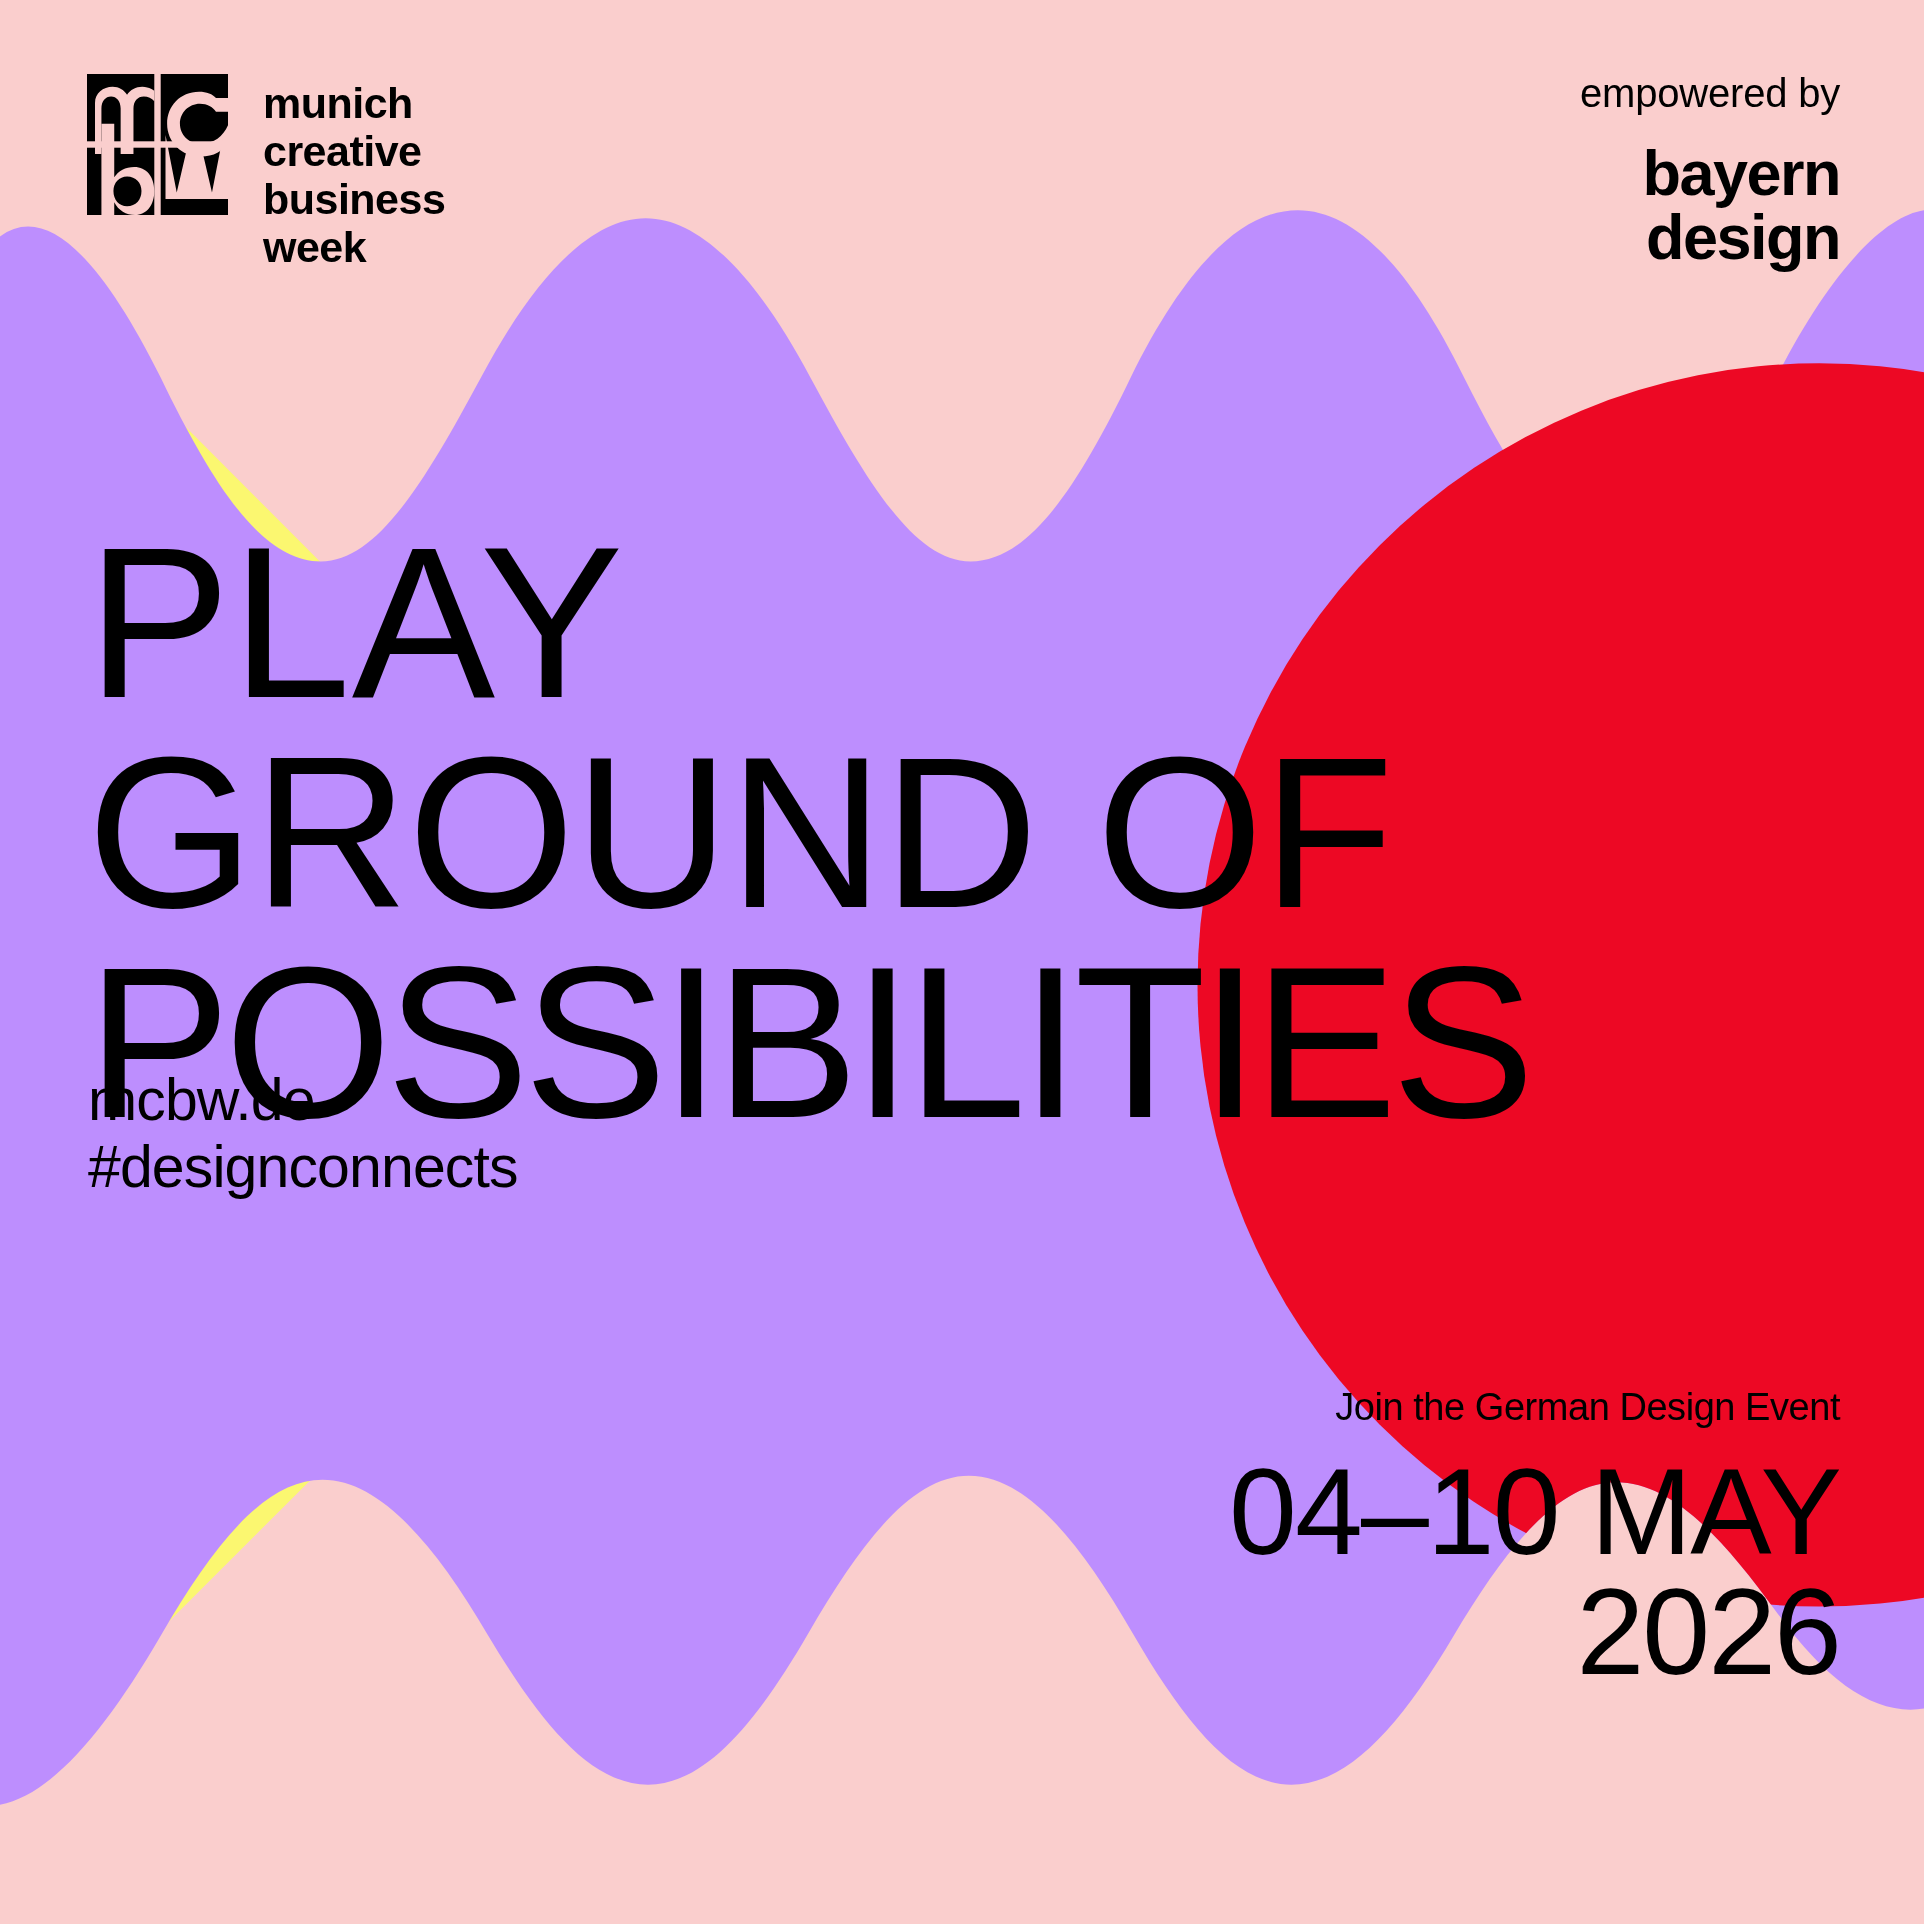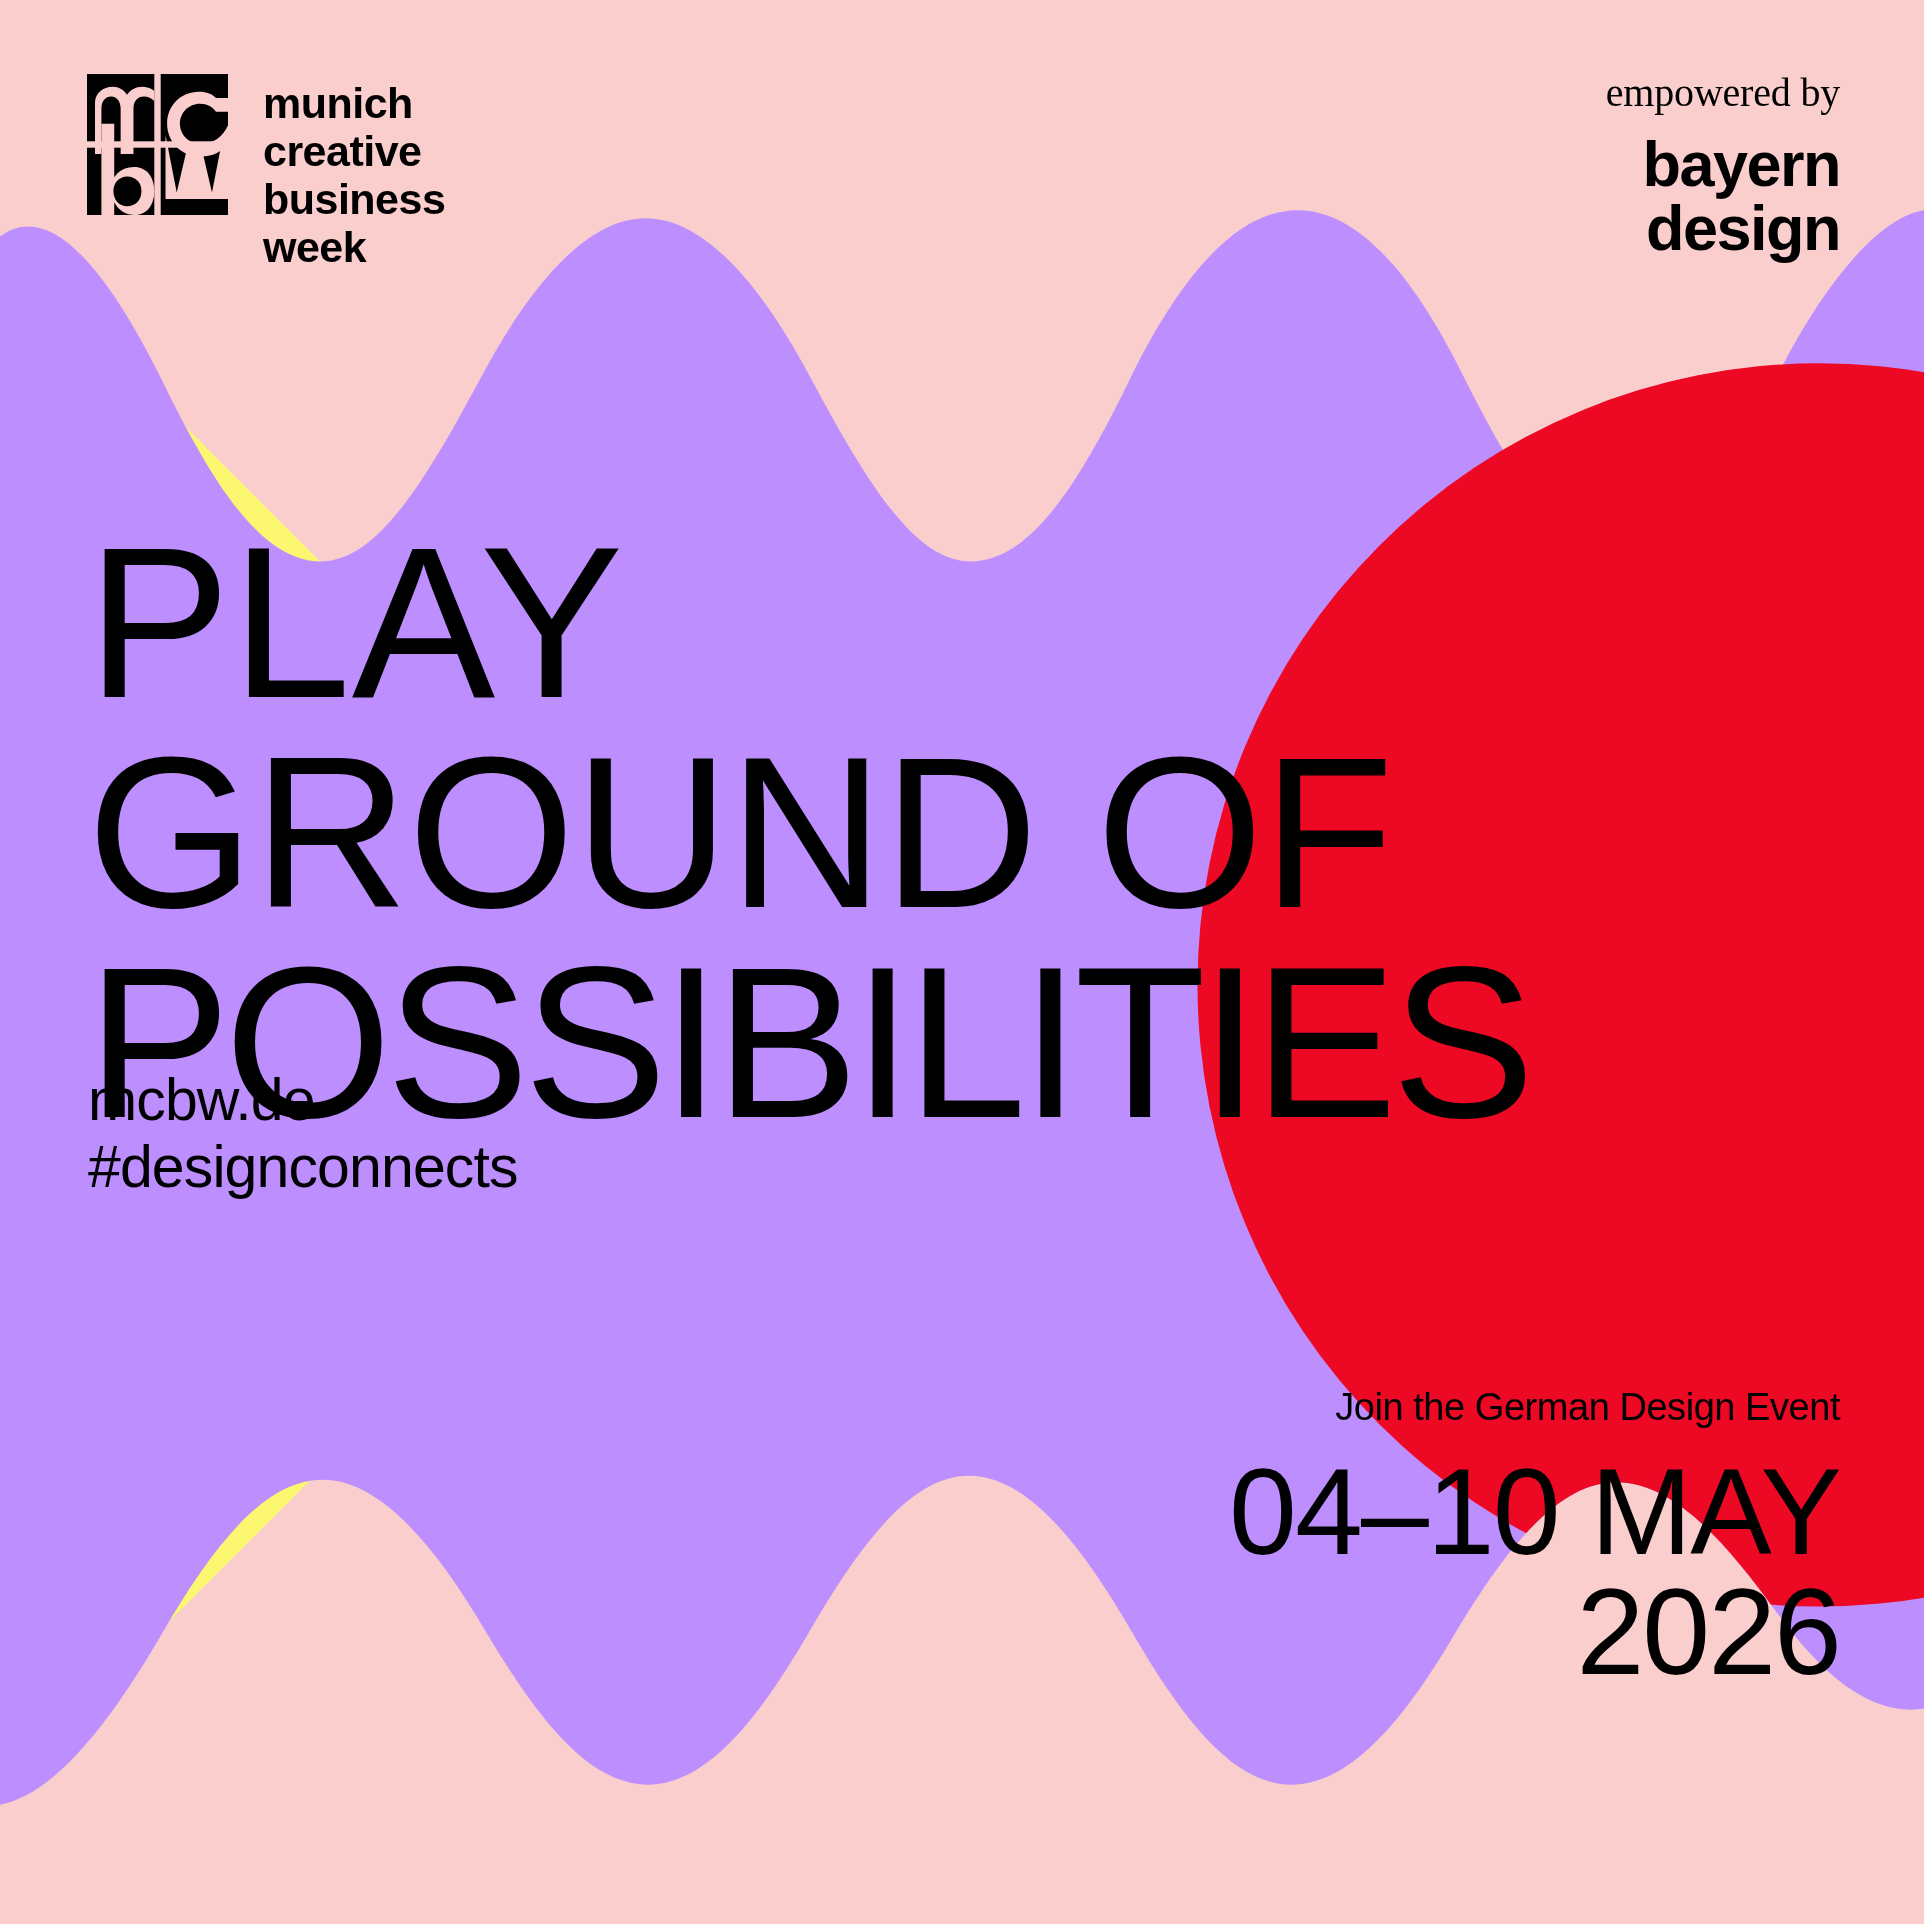--- a/index.html
+++ b/index.html
@@ -62,33 +62,33 @@
 
   
   .sponsor-block {
     position: absolute;
     right: 85px;
     top: 71px;
     text-align: right;
     color: #000000;
   }
   .sponsor-kicker {
-    font-family: Liberation Serif, serif;
+    font-family: Liberation Sans, sans-serif;
     font-weight: 400;
     font-size: 40px;
     line-height: 1.1;
     letter-spacing: -0.005em;
   }
   .sponsor-name {
     font-family: "Liberation Sans", sans-serif;
     font-weight: 700;
     font-size: 63px;
     line-height: 1.02;
     letter-spacing: -0.024em;
-    margin-top: 17px;
+    margin-top: 26px;
     white-space: pre-line;
   }
 
   
   .headline {
     position: absolute;
     left: 87px;
     top: 374px;
     color: #000000;
     font-family: "Liberation Sans", sans-serif;

